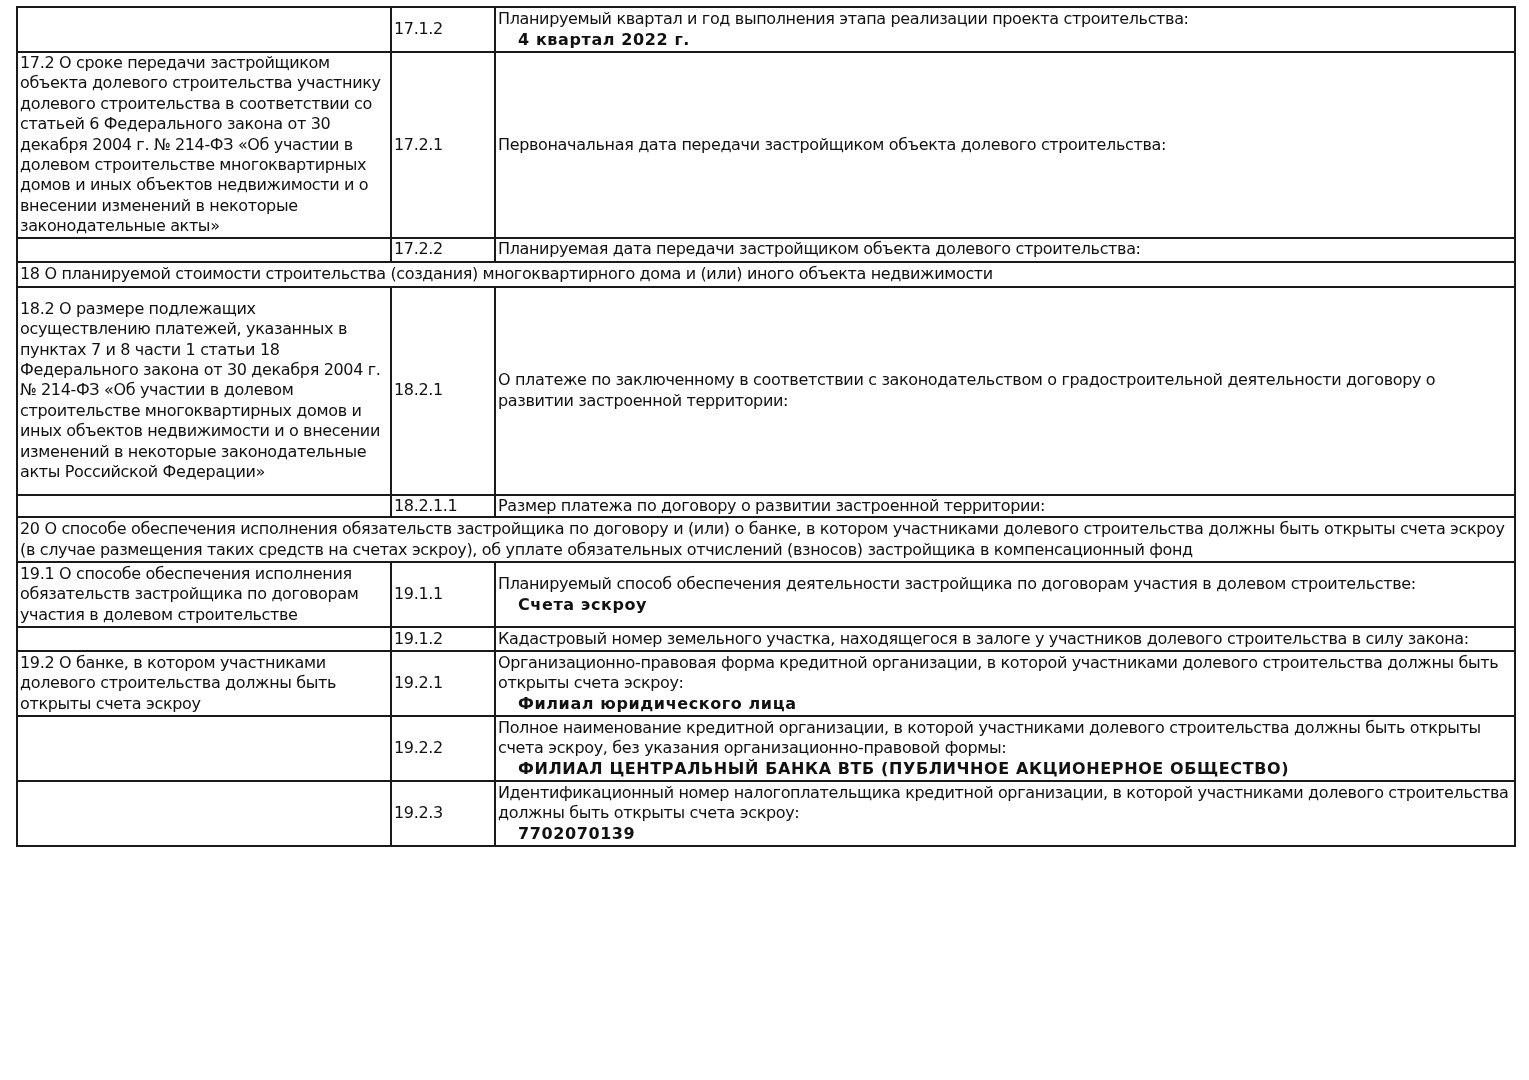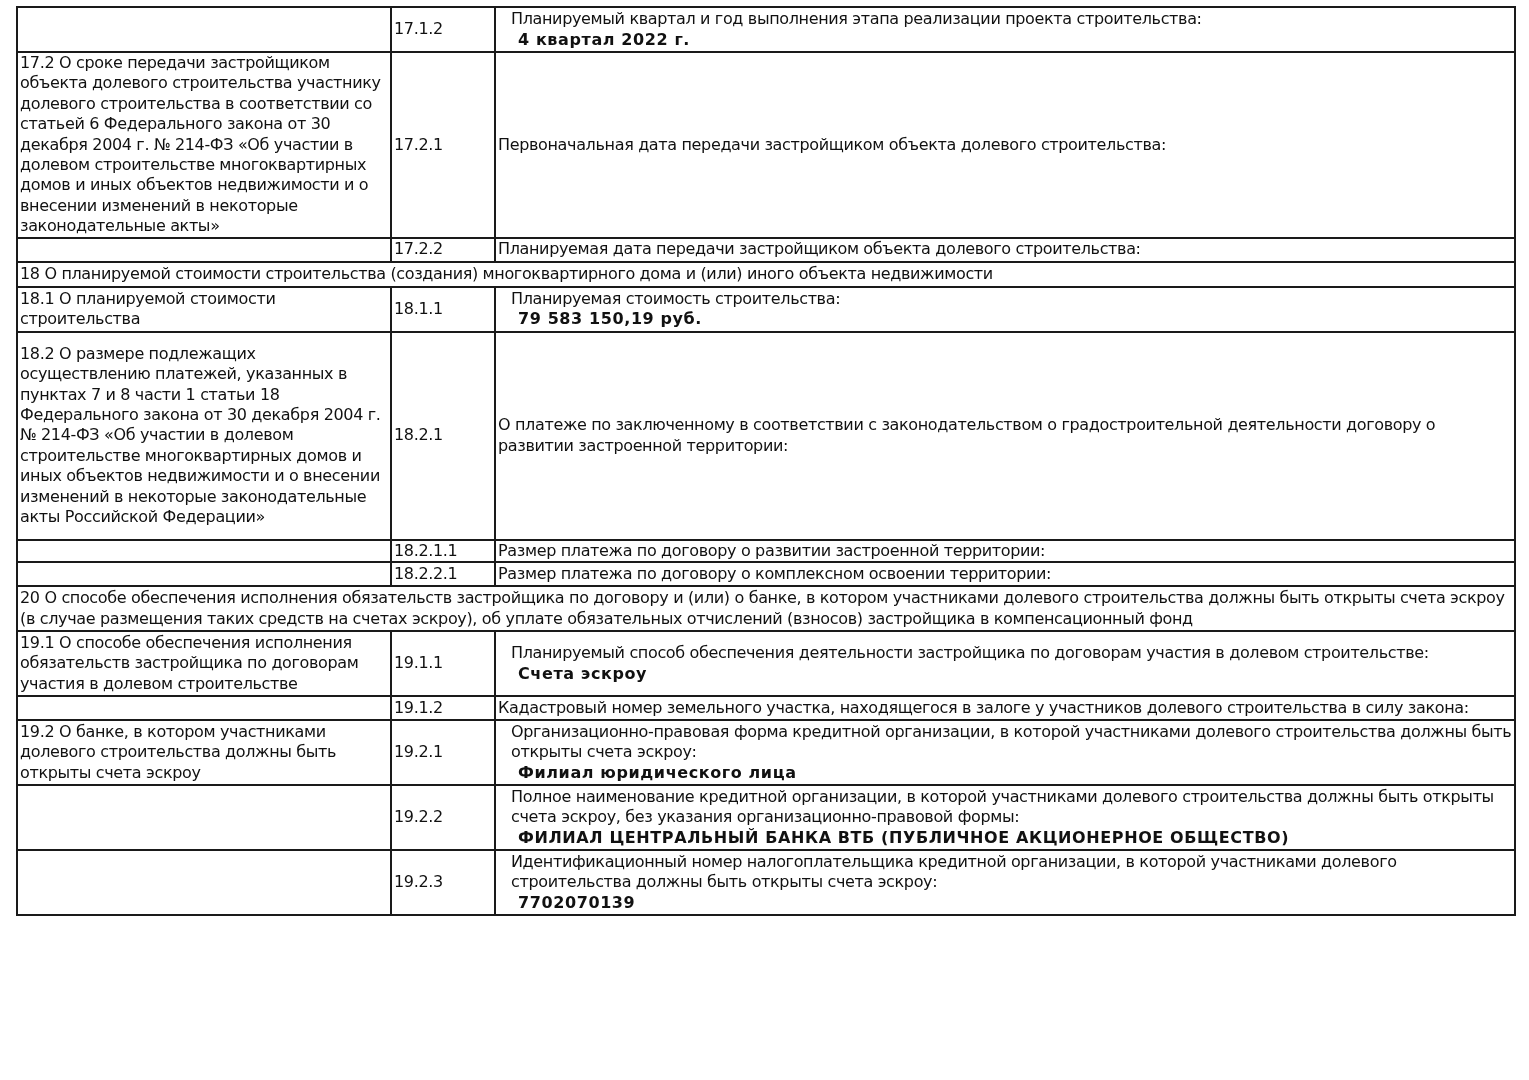--- a/index.html
+++ b/index.html
@@ -36,21 +36,21 @@
     }
     col.c1 { width: 374px; }
     col.c2 { width: 104px; }
     col.c3 { width: 1020px; }
     .val {
       display: block;
       font-weight: bold;
       letter-spacing: 0.6px;
       margin-left: 20px;
     }
-    .plain { display: block; margin-left: 13px; }
+    .plain { display: block; }
     td.section { padding-top: 1px; padding-bottom: 1px; }
   </style>
 </head>
 <body>
 
 <table class="doc">
   <colgroup>
       <col class="c1">
       <col class="c2">
       <col class="c3">
@@ -70,42 +70,29 @@
       <td>Первоначальная дата передачи застройщиком объекта долевого строительства:</td>
     </tr>
     <tr style="height:24px">
       <td></td>
       <td>17.2.2</td>
       <td>Планируемая дата передачи застройщиком объекта долевого строительства:</td>
     </tr>
     <tr style="height:25px">
       <td class="section" colspan="3">18 О планируемой стоимости строительства (создания) многоквартирного дома и (или) иного объекта недвижимости</td>
     </tr>
-    <tr style="height:45px">
-      <td>18.1 О планируемой стоимости строительства</td>
-      <td>18.1.1</td>
-      <td>
-        <span class="plain">Планируемая стоимость строительства:</span>
-        <span class="val">79 583 150,19 руб.</span>
-      </td>
-    </tr>
     <tr style="height:208px">
       <td>18.2 О размере подлежащих осуществлению платежей, указанных в пунктах 7 и 8 части 1 статьи 18 Федерального закона от 30 декабря 2004 г. № 214-ФЗ «Об участии в долевом строительстве многоквартирных домов и иных объектов недвижимости и о внесении изменений в некоторые законодательные акты Российской Федерации»</td>
       <td>18.2.1</td>
       <td>О платеже по заключенному в соответствии с законодательством о градостроительной деятельности договору о развитии застроенной территории:</td>
     </tr>
     <tr style="height:16px">
       <td></td>
       <td>18.2.1.1</td>
       <td>Размер платежа по договору о развитии застроенной территории:</td>
-    </tr>
-    <tr style="height:24px">
-      <td></td>
-      <td>18.2.2.1</td>
-      <td>Размер платежа по договору о комплексном освоении территории:</td>
     </tr>
     <tr style="height:45px">
       <td class="section" colspan="3">20 О способе обеспечения исполнения обязательств застройщика по договору и (или) о банке, в котором участниками долевого строительства должны быть открыты счета эскроу (в случае размещения таких средств на счетах эскроу), об уплате обязательных отчислений (взносов) застройщика в компенсационный фонд</td>
     </tr>
     <tr style="height:65px">
       <td>19.1 О способе обеспечения исполнения обязательств застройщика по договорам участия в долевом строительстве</td>
       <td>19.1.1</td>
       <td>
         <span class="plain">Планируемый способ обеспечения деятельности застройщика по договорам участия в долевом строительстве:</span>
         <span class="val">Счета эскроу</span>

